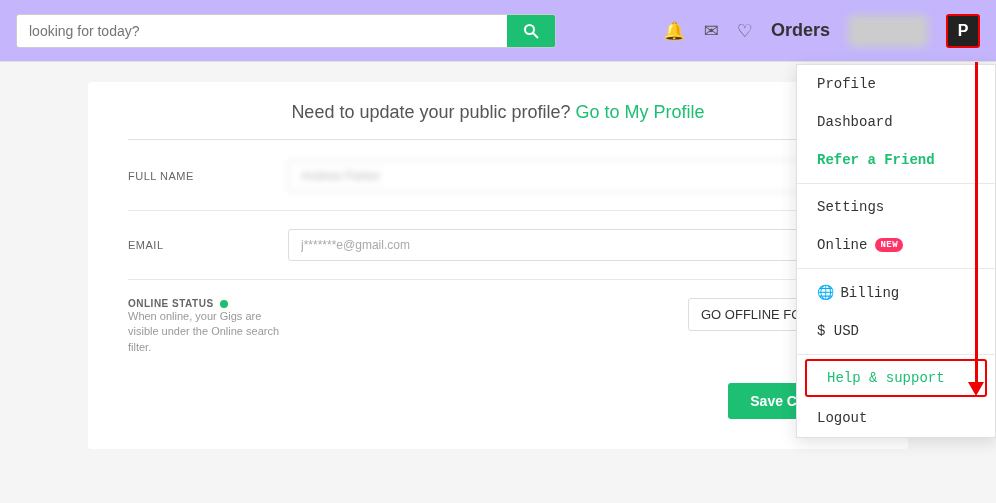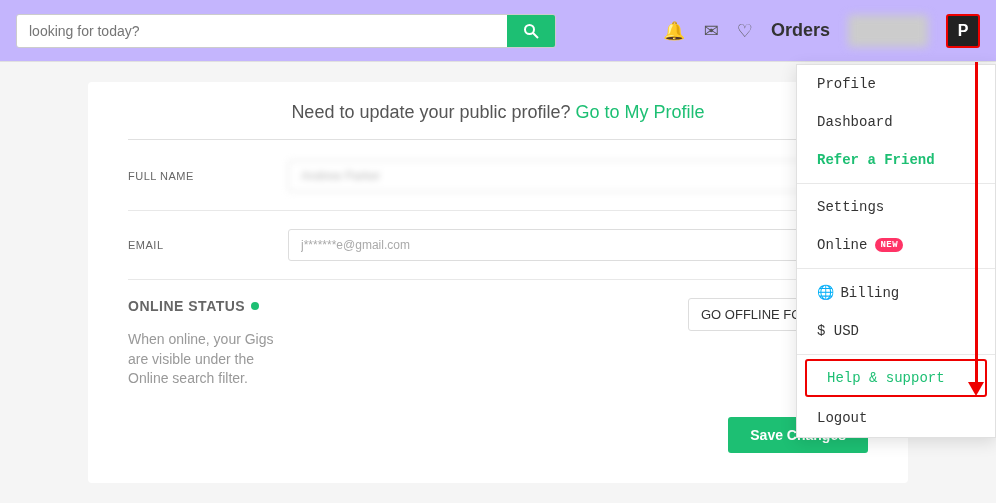--- a/index.html
+++ b/index.html
@@ -162,40 +162,40 @@
     }
     .online-status-row {
       display: flex;
       align-items: flex-start;
       margin-bottom: 24px;
     }
     .online-label-col {
       width: 160px;
     }
     .online-label {
-      font-size: 14px;
+      font-size: 10px;
       font-weight: 700;
       color: #666;
       text-transform: uppercase;
       letter-spacing: 0.5px;
       display: flex;
       align-items: center;
       gap: 6px;
     }
     .green-dot {
       width: 8px;
       height: 8px;
       background: #1dbf73;
       border-radius: 50%;
       display: inline-block;
     }
     .online-desc {
-      font-size: 14px;
+      font-size: 11px;
       color: #999;
-      margin-top: 16px;
+      margin-top: 0;
       line-height: 1.4;
       max-width: 220px;
     }
     .offline-select {
       display: flex;
       align-items: center;
       border: 1px solid #ddd;
       border-radius: 3px;
       padding: 8px 12px;
       font-size: 13px;

